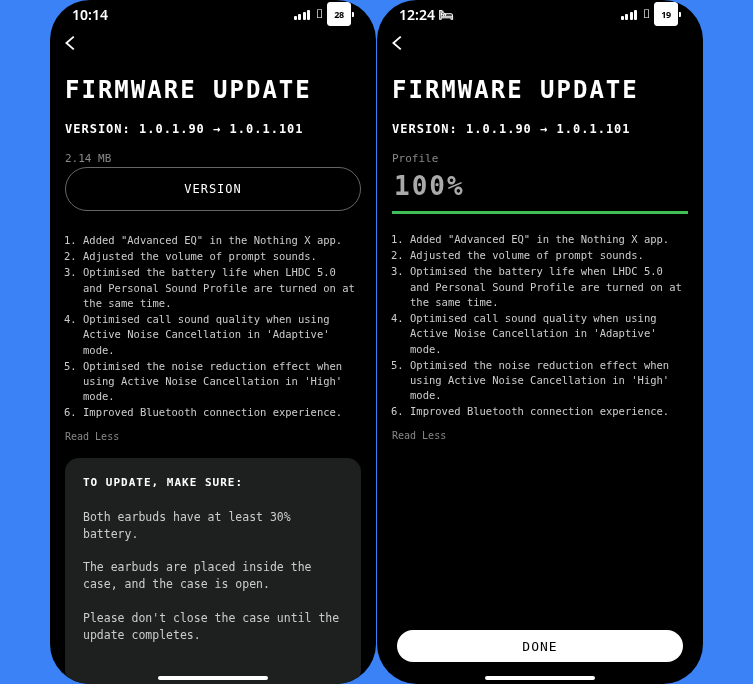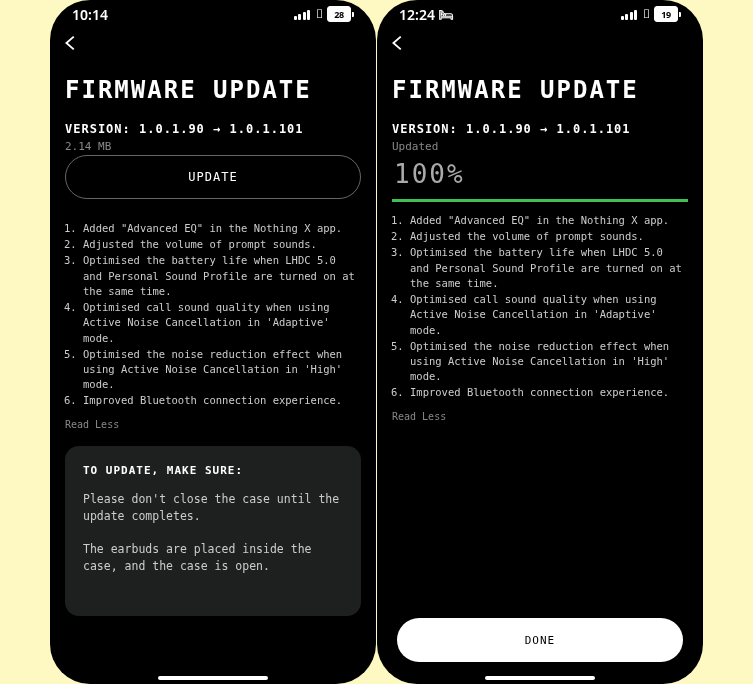--- a/index.html
+++ b/index.html
@@ -1,46 +1,46 @@
 <!DOCTYPE html>
 <html><head>
 <meta charset="utf-8">
 <style>
   * { box-sizing: border-box; margin: 0; padding: 0; }
   html, body { width: 753px; height: 684px; background: #000; overflow: hidden; font-family: ui-monospace, "SFMono-Regular", Menlo, monospace; color: #fff; }
-  .stage { display: flex; width: 753px; height: 684px; background: #fef9c3; padding: 0 50px; gap: 1px; }
+  .stage { display: flex; width: 753px; height: 684px; background: #3b82f6; padding: 0 50px; gap: 1px; }
   .phone { flex: 1; background: #000; position: relative; border-radius: 40px; overflow: hidden; display: flex; flex-direction: column; }
   .statusbar { height: 22px; display: flex; align-items: center; justify-content: space-between; padding: 6px 22px 0; font-family: -apple-system, system-ui, sans-serif; font-size: 14px; font-weight: 600; color: #fff; }
   .status-right { display: flex; align-items: center; gap: 4px; }
   .bed-icon { font-size: 12px; position: relative; top: -1px; }
   .signal { width: 18px; height: 11px; display: flex; align-items: flex-end; gap: 1.5px; }
   .signal span { background:#fff; width:3px; border-radius:1px;}
   .signal span:nth-child(1){height:4px}.signal span:nth-child(2){height:6px}.signal span:nth-child(3){height:8px}.signal span:nth-child(4){height:10px}
   .wifi { font-size: 12px; position: relative; top:-1px;}
   .battery { display:flex; align-items:center; gap:1px;}
-  .batt-body { width:24px; height:16px; border:1px solid #fff; border-radius:3px; display:flex; align-items:center; justify-content:center; font-size:9px; font-weight:700; color:#000; background:#fff; padding:0 1px; letter-spacing:-0.3px;}
+  .batt-body { width:24px; height:24px; border:1px solid #fff; border-radius:3px; display:flex; align-items:center; justify-content:center; font-size:9px; font-weight:700; color:#000; background:#fff; padding:0 1px; letter-spacing:-0.3px;}
   .batt-tip { width:2px; height:5px; background:#fff; border-radius:0 1px 1px 0;}
   .back { padding: 10px 10px 0; }
   .back-arrow { width: 22px; height: 22px; stroke:#fff; stroke-width:2; fill:none; }
   .content { flex:1; padding: 18px 15px 15px; overflow:hidden; }
   .title { font-size: 24px; font-weight:700; letter-spacing:2px; margin-bottom:18px; font-family: ui-monospace, monospace; }
-  .version-line { font-size: 12px; font-weight:700; letter-spacing:1px; margin-bottom:4px; }
+  .version-line { font-size: 12px; font-weight:700; letter-spacing:1px; margin-bottom:16px; }
   .substatus { font-size: 11px; color:#888; margin-bottom:2px; }
   .update-btn { width:100%; height:44px; border:1px solid #666; border-radius:22px; background:transparent; color:#fff; font-size:12px; letter-spacing:1px; font-family:inherit; margin-bottom:22px; cursor:pointer;}
-  .progress-wrap { margin-bottom:11px; }
+  .progress-wrap { margin-bottom:18px;font-weight:bold; }
   .percent { font-size: 26px; color:#aaa; letter-spacing:2px; margin:6px 0 10px 2px; }
   .bar { width:100%; height:3px; background:#333; position:relative; }
   .bar-fill { position:absolute; left:0; top:0; height:100%; background:#3fbf56; width:100%; }
   ol.notes { list-style: decimal; padding-left: 18px; font-size:10.5px; color:#ccc; line-height:1.45; margin-bottom:4px;}
   ol.notes li { margin-bottom:1px; font-family: ui-monospace, monospace; }
   .readless { font-size:10px; color:#888; margin-top:2px; display:inline-block;}
   .instruction-card { background:#1e1f1f; border-radius:14px; padding:18px 18px 24px; margin-top:14px;}
-  .instr-title { font-size:11px; letter-spacing:1px; font-weight:700; margin-bottom:14px;}
+  .instr-title { font-size:11px; letter-spacing:1px; font-weight:700; margin-bottom:20px;}
   .instr-line { font-size:11.5px; color:#ccc; line-height:1.5; margin-bottom:16px; font-family: ui-monospace, monospace;}
-  .done-btn { position:absolute; left:20px; right:20px; bottom:22px; height:44px; border-radius:22px; background:#fff; color:#000; font-size:11px; letter-spacing:1px; border:none; cursor:pointer; font-family:inherit;}
+  .done-btn { position:absolute; left:20px; right:20px; bottom:22px; height:32px; border-radius:22px; background:#fff; color:#000; font-size:13px; letter-spacing:1px; border:none; cursor:pointer; font-family:inherit;}
   .home-indicator { position:absolute; bottom:4px; left:50%; transform:translateX(-50%); width:110px; height:4px; background:#fff; border-radius:2px;}
 </style>
 </head>
 <body>
 
 <div class="stage">
 
   <div class="phone">
     <div class="statusbar">
       <span>10:14</span>
@@ -65,35 +65,36 @@
     </div>
     <div class="content">
       <div class="title">FIRMWARE UPDATE</div>
       <div class="version-line">
         <span>VERSION:</span>
         <span>1.0.1.90</span>
         <span>→</span>
         <span>1.0.1.101</span>
       </div>
       <div class="substatus">2.14 MB</div>
-      <button class="update-btn">UPDATE</button>
+      <button class="update-btn">VERSION</button>
       <ol class="notes" id="notes-left">
           <li>Added "Advanced EQ" in the Nothing X app.</li>
           <li>Adjusted the volume of prompt sounds.</li>
           <li>Optimised the battery life when LHDC 5.0 and Personal Sound Profile are turned on at the same time.</li>
           <li>Optimised call sound quality when using Active Noise Cancellation in 'Adaptive' mode.</li>
           <li>Optimised the noise reduction effect when using Active Noise Cancellation in 'High' mode.</li>
           <li>Improved Bluetooth connection experience.</li>
         </ol>
       <a class="readless">Read Less</a>
       <div class="instruction-card">
         <div class="instr-title">TO UPDATE, MAKE SURE:</div>
         <div id="instr-lines">
+            <div class="instr-line">Both earbuds have at least 30% battery.</div>
+            <div class="instr-line">The earbuds are placed inside the case, and the case is open.</div>
             <div class="instr-line">Please don't close the case until the update completes.</div>
-            <div class="instr-line">The earbuds are placed inside the case, and the case is open.</div>
           </div>
       </div>
     </div>
     <div class="home-indicator"></div>
   </div>
 
   <div class="phone">
     <div class="statusbar">
       <span>
         <span>12:24</span>
@@ -119,21 +120,21 @@
         </svg>
     </div>
     <div class="content">
       <div class="title">FIRMWARE UPDATE</div>
       <div class="version-line">
         <span>VERSION:</span>
         <span>1.0.1.90</span>
         <span>→</span>
         <span>1.0.1.101</span>
       </div>
-      <div class="substatus">Updated</div>
+      <div class="substatus">Profile</div>
       <div class="progress-wrap">
         <div class="percent">100%</div>
         <div class="bar">
             <div class="bar-fill"></div>
           </div>
       </div>
       <ol class="notes" id="notes-right">
           <li>Added "Advanced EQ" in the Nothing X app.</li>
           <li>Adjusted the volume of prompt sounds.</li>
           <li>Optimised the battery life when LHDC 5.0 and Personal Sound Profile are turned on at the same time.</li>

